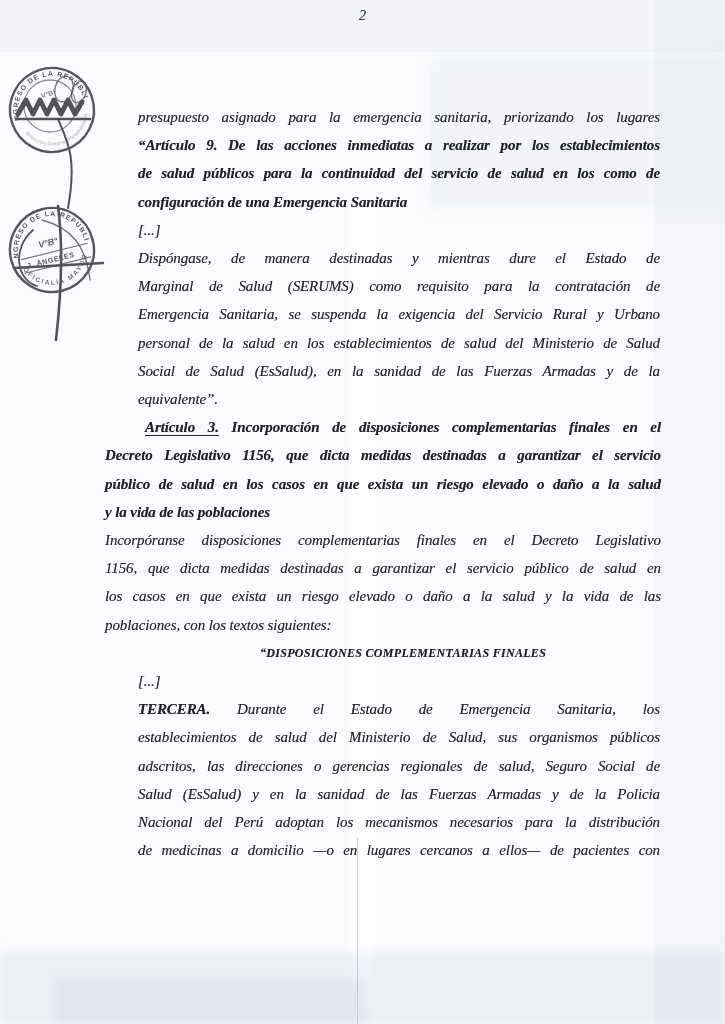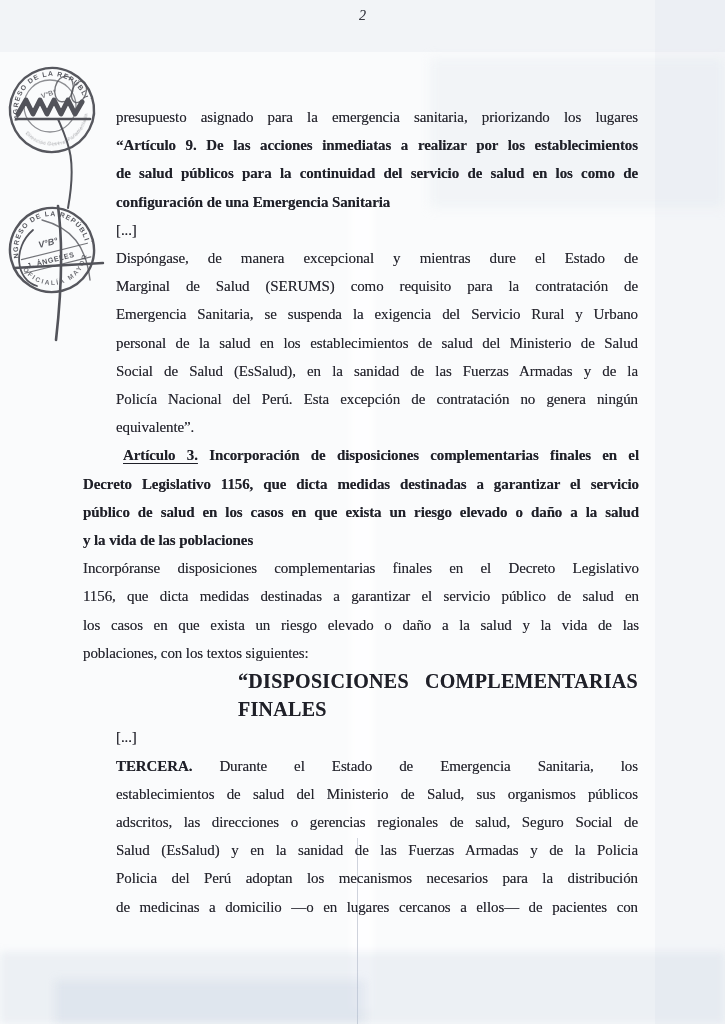--- a/index.html
+++ b/index.html
@@ -18,33 +18,33 @@
   .streak-vertical{left:350px;top:200px;width:24px;height:810px;background:rgba(255,255,255,.8);filter:blur(3px);}
   .fold-line{left:357px;top:838px;width:1px;height:186px;background:rgba(150,160,178,.45);}
 
   .pageno{
     position:absolute;top:8px;left:0;width:100%;text-align:center;
     font-style:italic;font-size:14px;color:#3a3b44;
     text-shadow:0 0 .5px rgba(50,50,60,.5);
   }
 
   .doc{
-    position:absolute;left:116px;top:103px;width:522px;
-    font-size:15px;letter-spacing:-0.1px;
+    position:absolute;left:138px;top:103px;width:522px;
+    font-style:italic;font-size:15px;letter-spacing:-0.1px;
     color:#26262e;
   }
   .line{
     line-height:28.2px;
     text-align:justify;text-align-last:justify;text-justify:inter-word;
     text-shadow:0 0 .5px rgba(40,40,52,.55);
     white-space:normal;
   }
   .line.l{text-align-last:left;}
   .para.article{margin-left:-33px;width:556px;}
-  .para.heading{margin-left:122px;font-size:20px;letter-spacing:.3px;}
+  .para.heading{margin-left:122px;font-size:12px;letter-spacing:.3px;}
   .b{font-weight:bold;color:#1f2028;}
   .u{text-decoration:underline;text-underline-offset:3px;text-decoration-thickness:1.2px;margin-left:40px;}
 
   .stamp{position:absolute;opacity:.82;}
   .stamp svg{overflow:visible;}
   .stamp text{fill:#33343c;font-family:"Liberation Sans",sans-serif;}
   .stamp .ring{stroke:#33343c;fill:none;}
   .arc-text{font-size:6.9px;font-weight:bold;letter-spacing:1.1px;}
   .arc-text-sm{font-size:4.8px;letter-spacing:.4px;opacity:.6;}
   .arc-text-b{font-size:6.6px;font-weight:bold;letter-spacing:1.8px;opacity:.85;}
@@ -123,26 +123,25 @@
       </div>
       <div class="para quote">
         <div class="line"><span class="b">“Artículo 9. De las acciones inmediatas a realizar por los establecimientos</span></div>
         <div class="line"><span class="b">de salud públicos para la continuidad del servicio de salud en los como de</span></div>
         <div class="line l"><span class="b">configuración de una Emergencia Sanitaria</span></div>
       </div>
       <div class="para quote">
         <div class="line l"><span>[...]</span></div>
       </div>
       <div class="para quote">
-        <div class="line"><span>Dispóngase, de manera excepcional y mientras dure el Estado de</span></div>
+        <div class="line"><span>Dispóngase, de manera destinadas y mientras dure el Estado de</span></div>
         <div class="line"><span>Marginal de Salud (SERUMS) como requisito para la contratación de</span></div>
         <div class="line"><span>Emergencia Sanitaria, se suspenda la exigencia del Servicio Rural y Urbano</span></div>
         <div class="line"><span>personal de la salud en los establecimientos de salud del Ministerio de Salud</span></div>
         <div class="line"><span>Social de Salud (EsSalud), en la sanidad de las Fuerzas Armadas y de la</span></div>
-        <div class="line"><span>Policía Nacional del Perú. Esta excepción de contratación no genera ningún</span></div>
         <div class="line l"><span>equivalente”.</span></div>
       </div>
       <div class="para article">
         <div class="line"><span class="b u">Artículo 3.</span><span class="b"> Incorporación de disposiciones complementarias finales en el</span></div>
         <div class="line"><span class="b">Decreto Legislativo 1156, que dicta medidas destinadas a garantizar el servicio</span></div>
         <div class="line"><span class="b">público de salud en los casos en que exista un riesgo elevado o daño a la salud</span></div>
         <div class="line l"><span class="b">y la vida de las poblaciones</span></div>
       </div>
       <div class="para article">
         <div class="line"><span>Incorpóranse disposiciones complementarias finales en el Decreto Legislativo</span></div>
@@ -154,18 +153,18 @@
         <div class="line l"><span class="b">“DISPOSICIONES COMPLEMENTARIAS FINALES</span></div>
       </div>
       <div class="para quote">
         <div class="line l"><span>[...]</span></div>
       </div>
       <div class="para quote">
         <div class="line"><span class="b">TERCERA.</span><span> Durante el Estado de Emergencia Sanitaria, los</span></div>
         <div class="line"><span>establecimientos de salud del Ministerio de Salud, sus organismos públicos</span></div>
         <div class="line"><span>adscritos, las direcciones o gerencias regionales de salud, Seguro Social de</span></div>
         <div class="line"><span>Salud (EsSalud) y en la sanidad de las Fuerzas Armadas y de la Policia</span></div>
-        <div class="line"><span>Policia del Perú adoptan los mecanismos necesarios para la distribución</span></div>
+        <div class="line"><span>Nacional del Perú adoptan los mecanismos necesarios para la distribución</span></div>
         <div class="line"><span>de medicinas a domicilio —o en lugares cercanos a ellos— de pacientes con</span></div>
       </div>
     </div>
 
 </div>
 
 </body></html>

